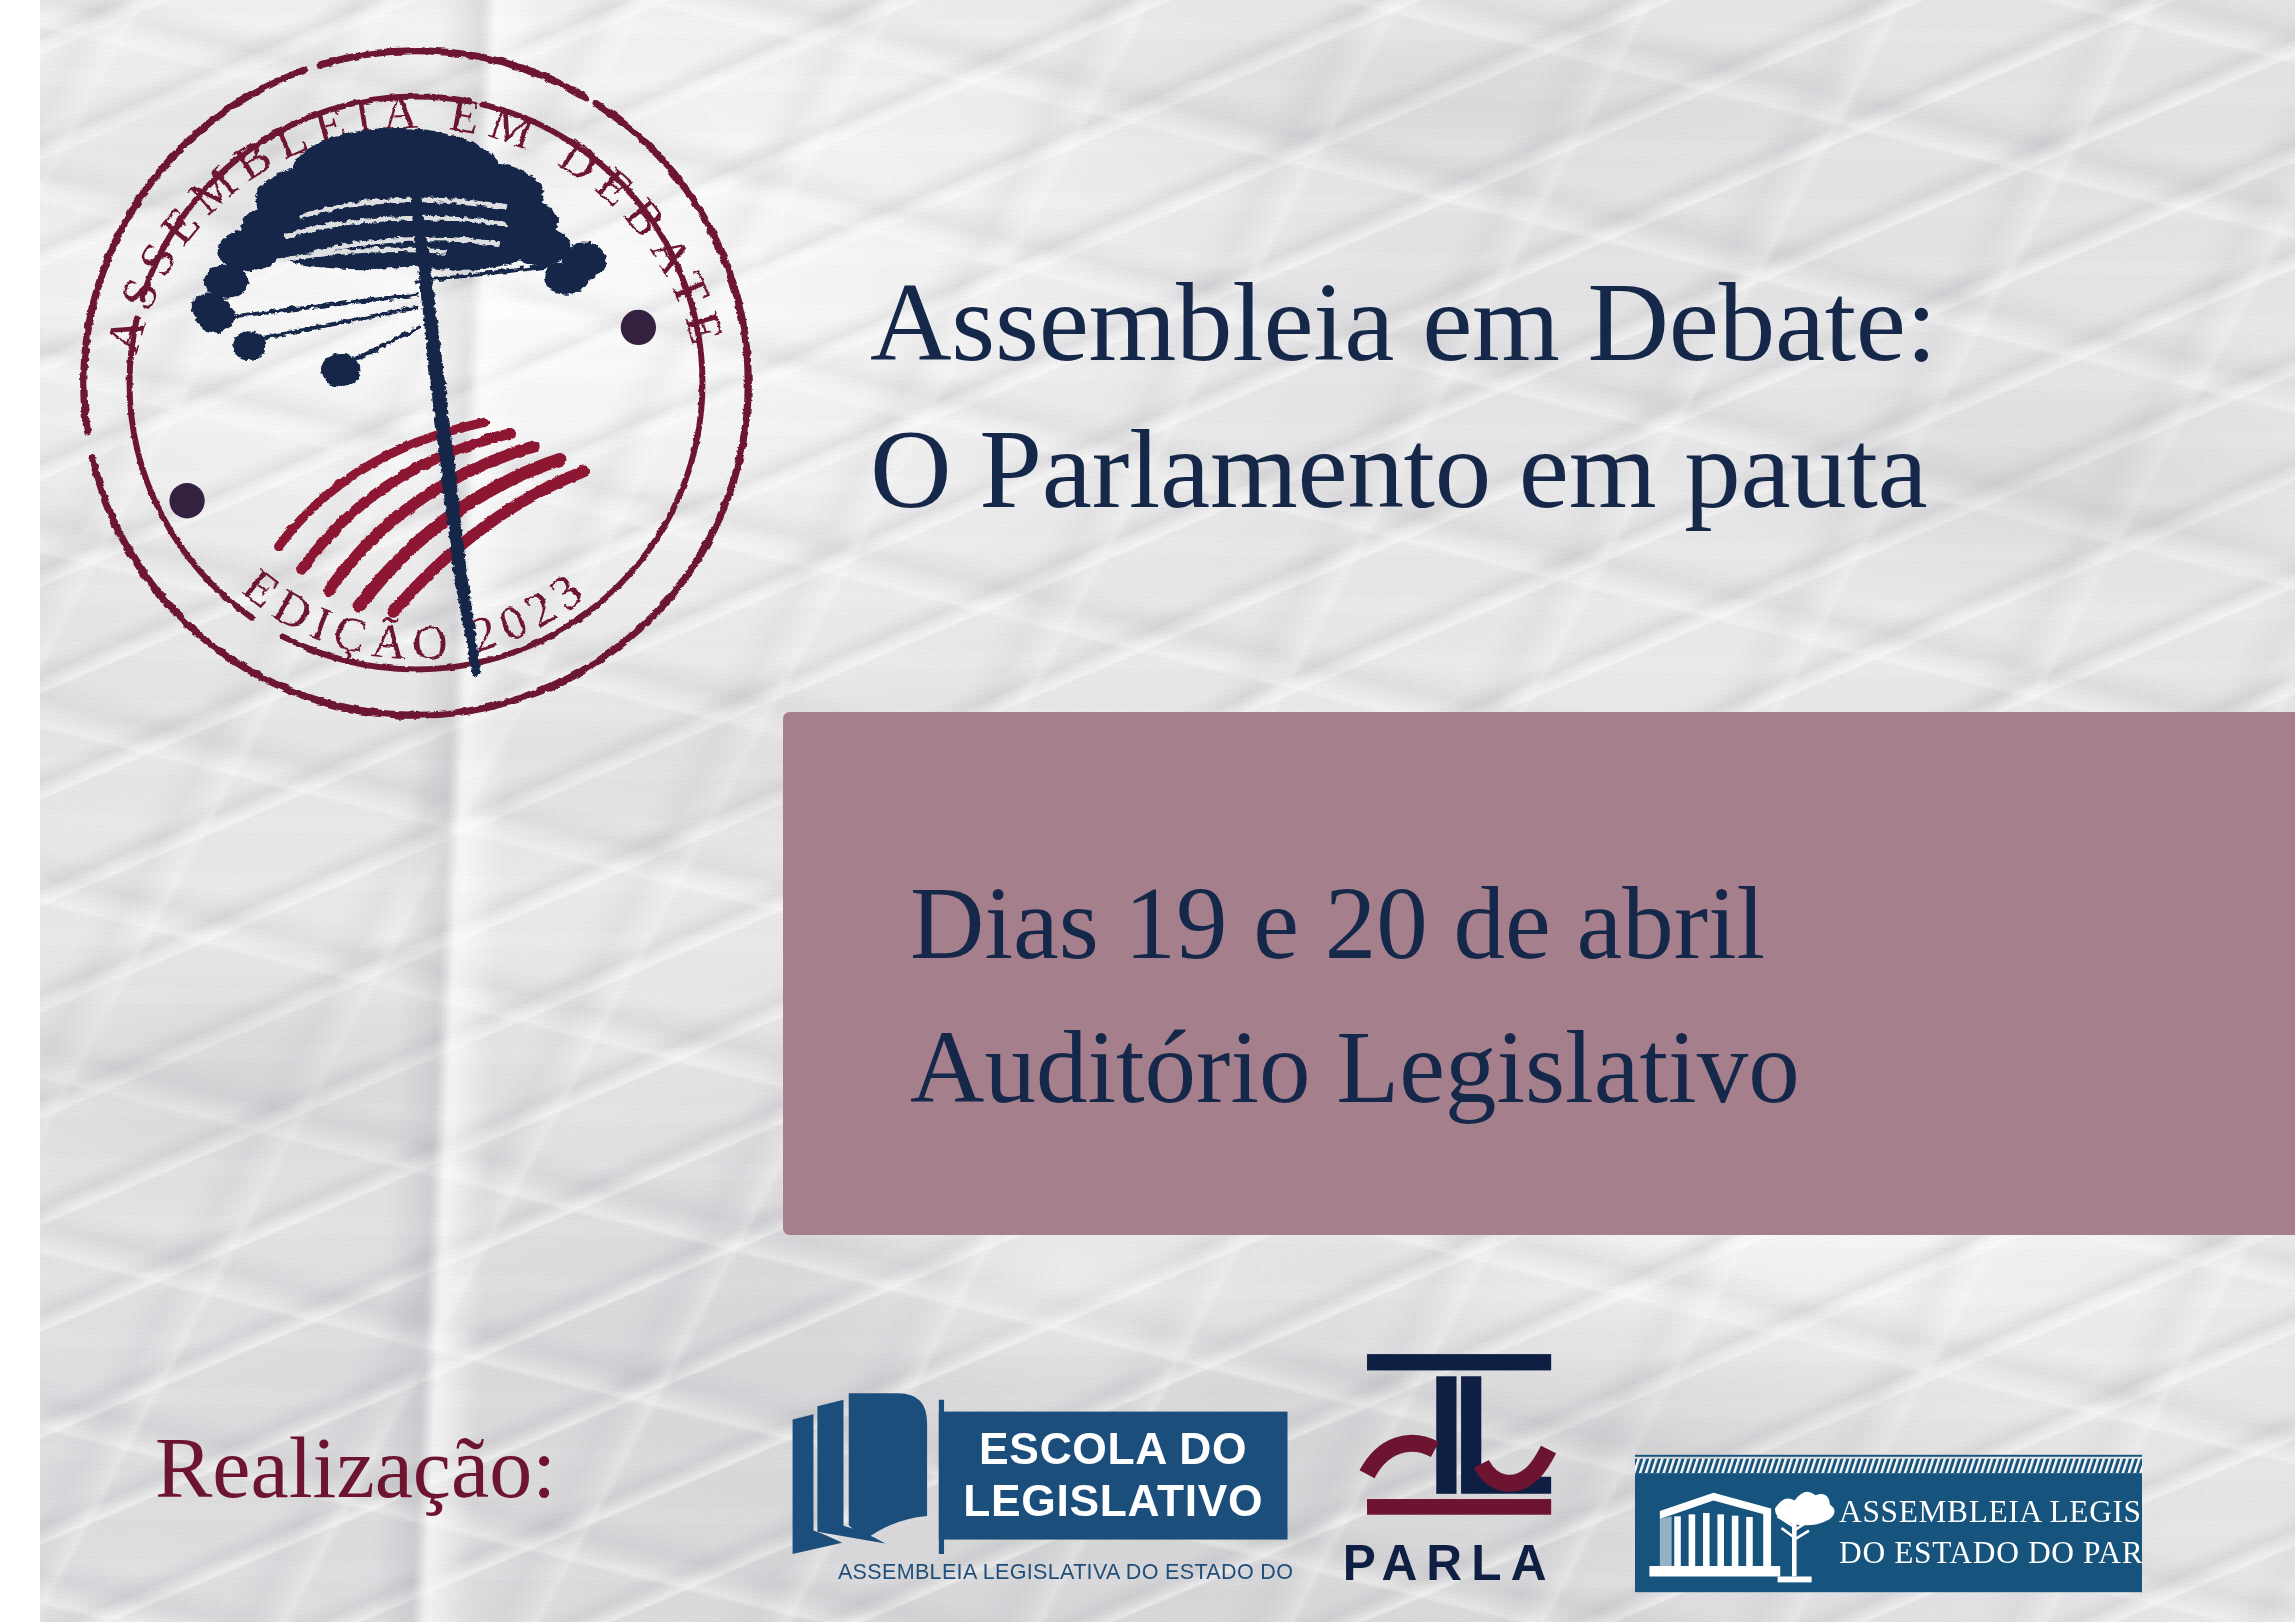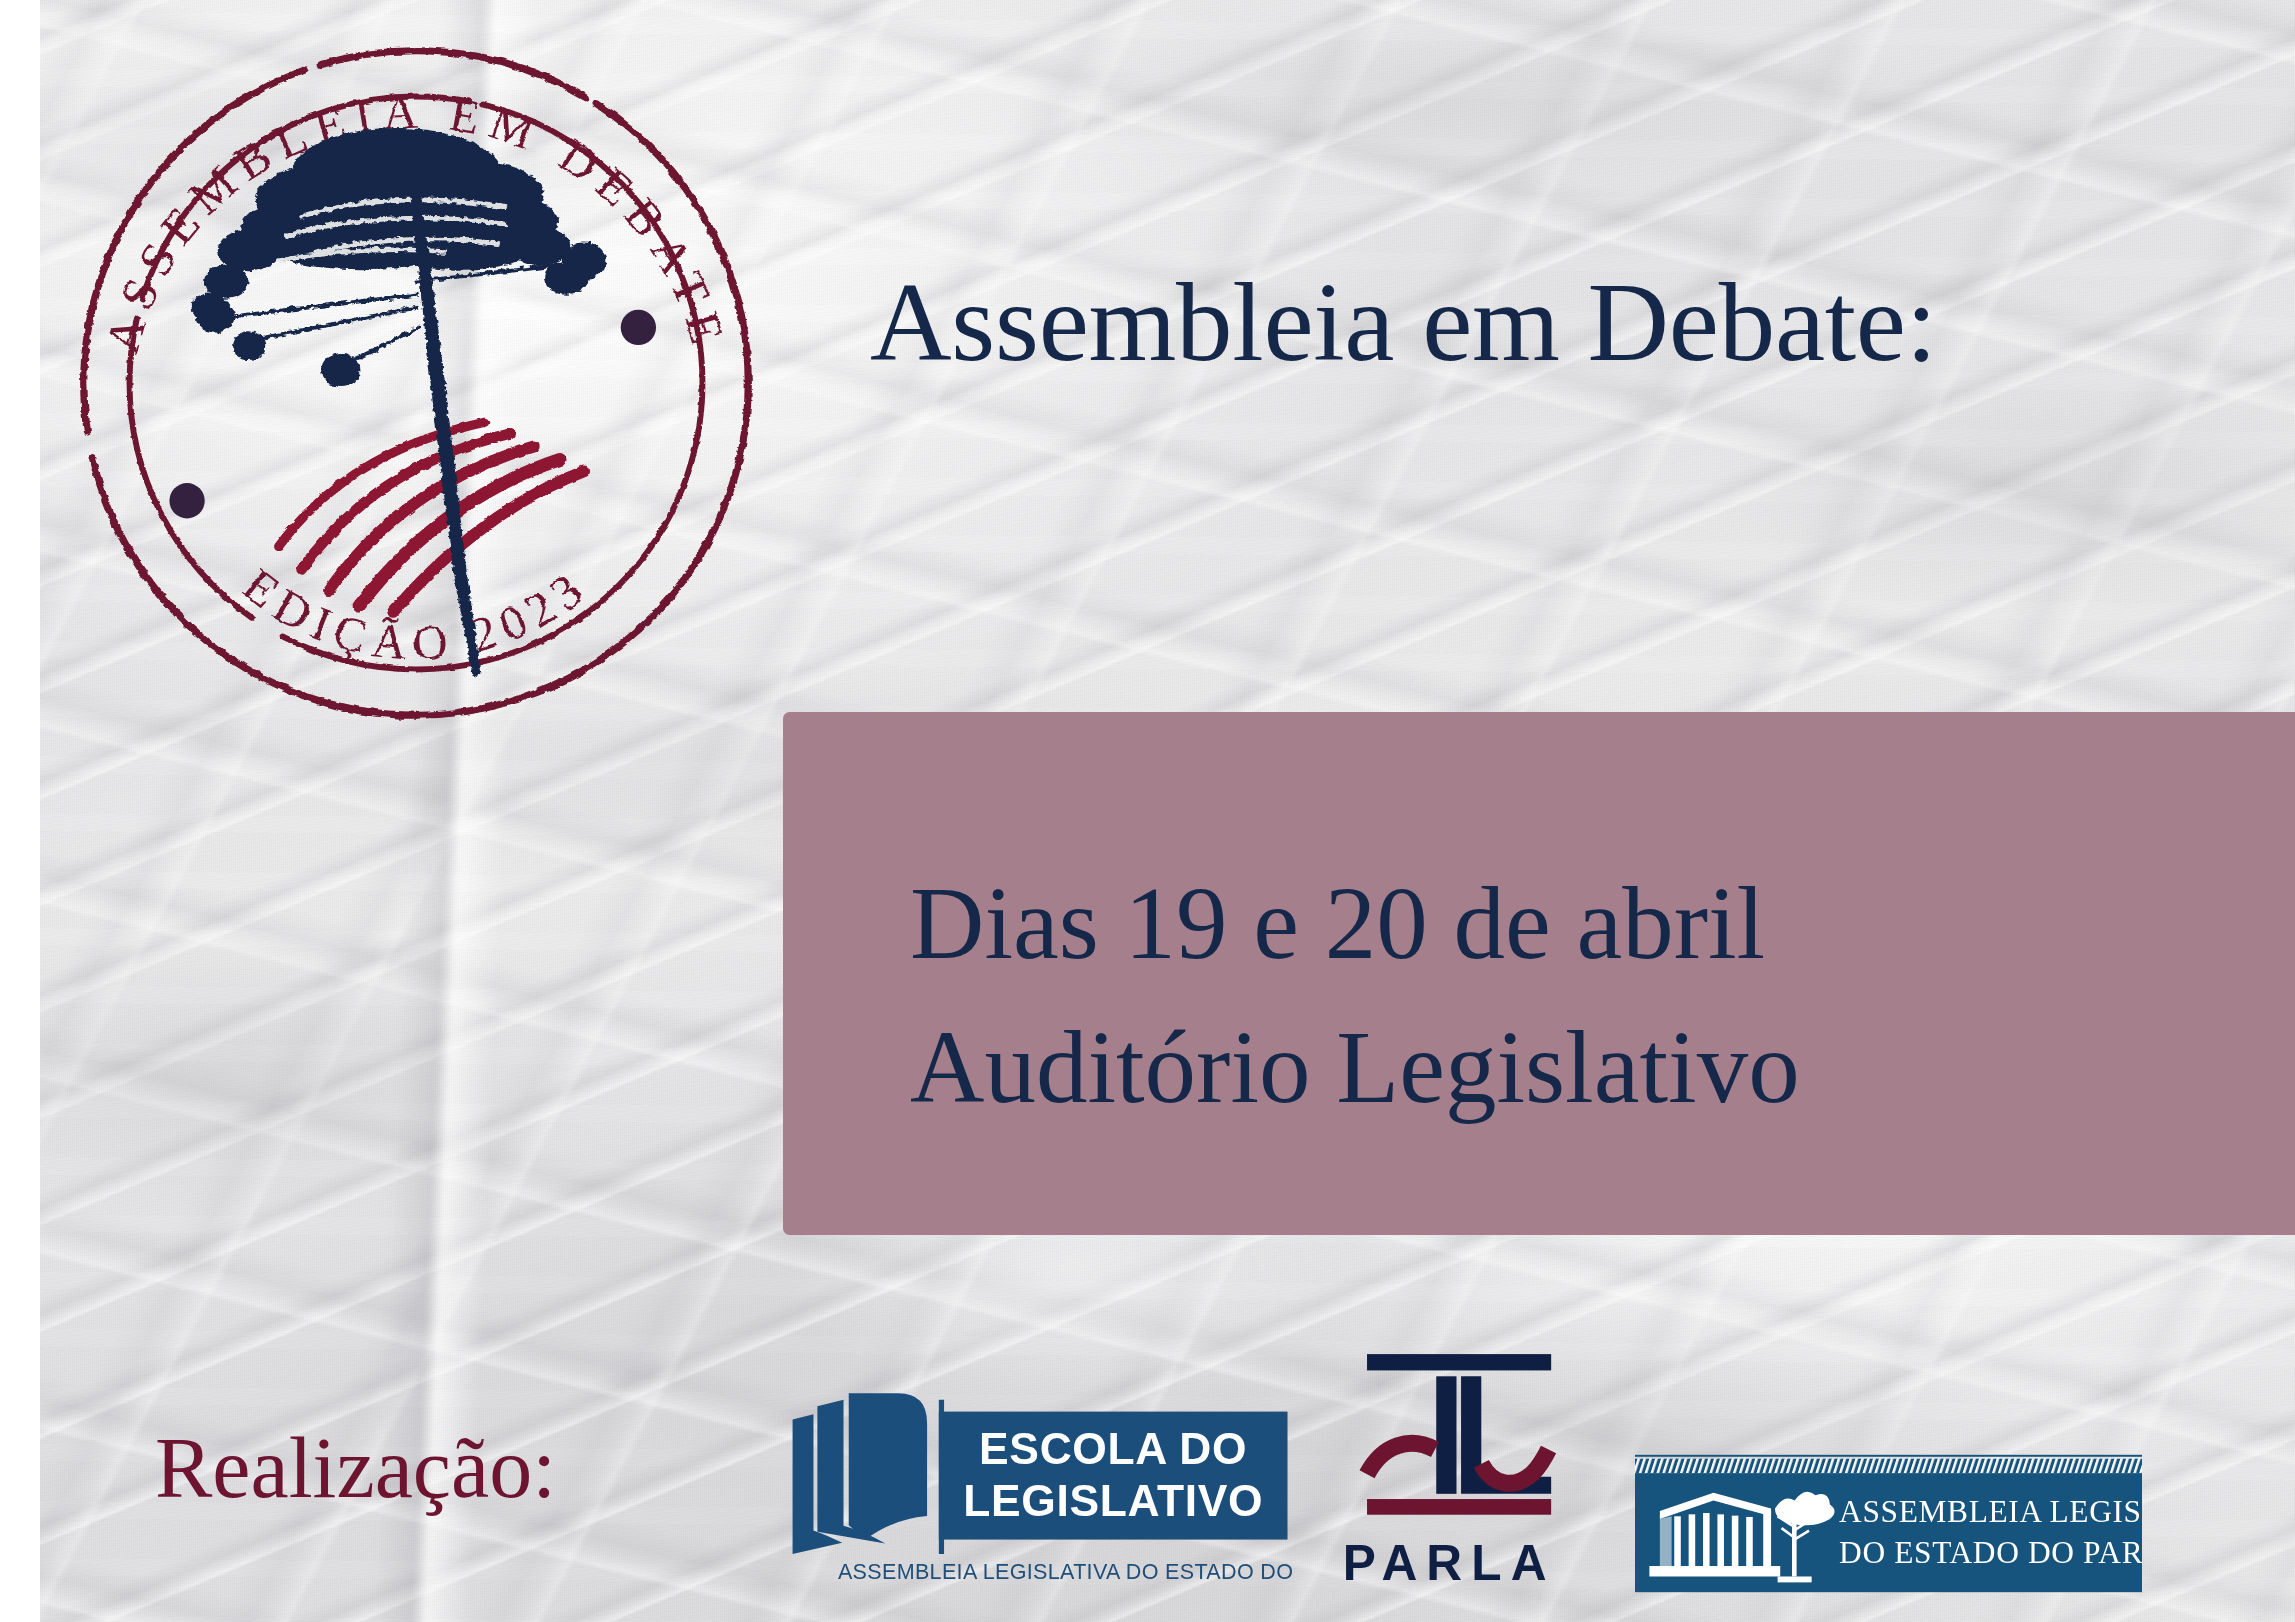--- a/index.html
+++ b/index.html
@@ -287,20 +287,21 @@
         <ellipse cx="812" cy="368" rx="34" ry="28" fill="#16284a"></ellipse>
         <ellipse cx="440" cy="535" rx="30" ry="26" fill="#16284a"></ellipse>
 
         <path d="M 562 260 L 600 560 L 632 840 L 655 1000 L 642 1005 L 612 845 L 578 562 L 546 265 Z" fill="#16284a"></path>
       </g>
     </svg>
   </div>
 
   <div class="headline">
     <span class="ln">Assembleia em Debate:</span>
+    <span class="ln">O Parlamento em pauta</span>
   </div>
 
   <div class="date-panel"></div>
   <div class="date-text">
     <span class="ln">Dias 19 e 20 de abril</span>
     <span class="ln">Auditório Legislativo</span>
   </div>
 
   <div class="realizacao">Realização:</div>
 

